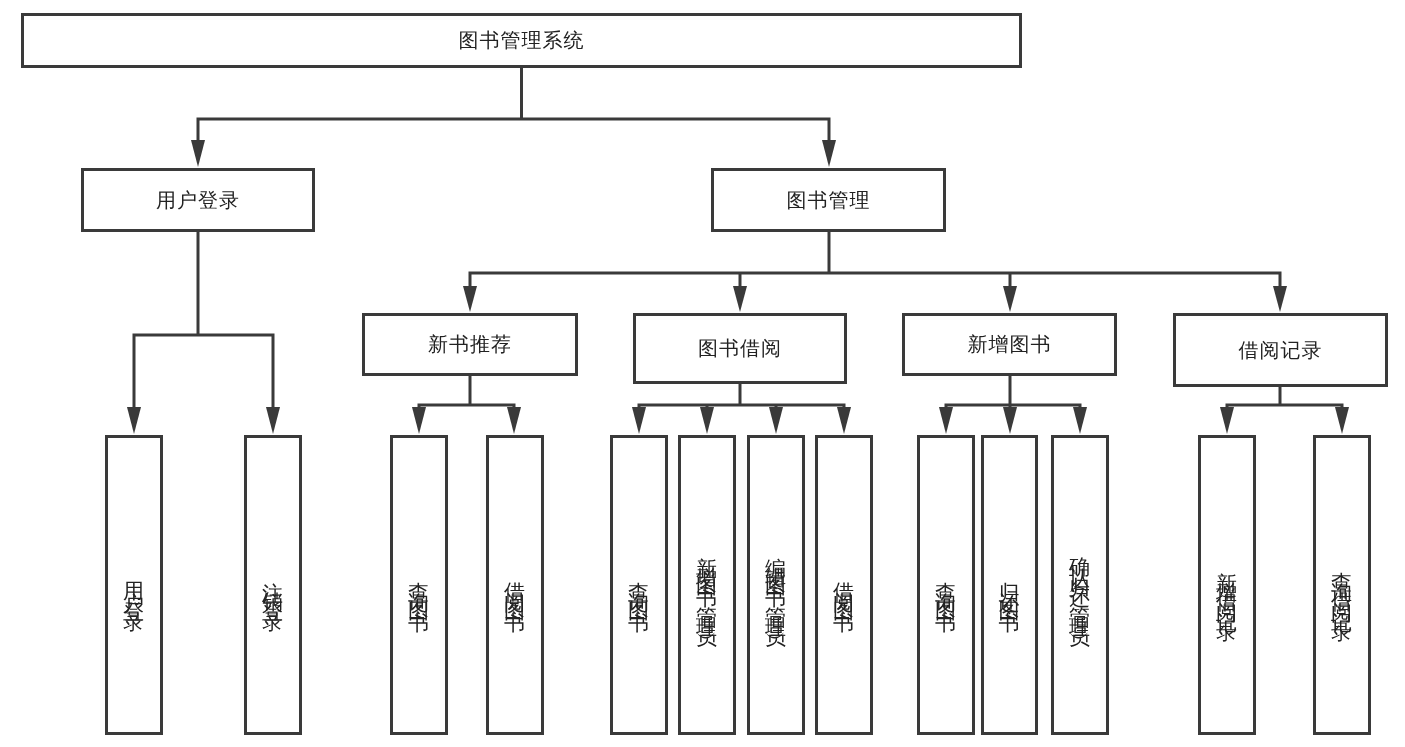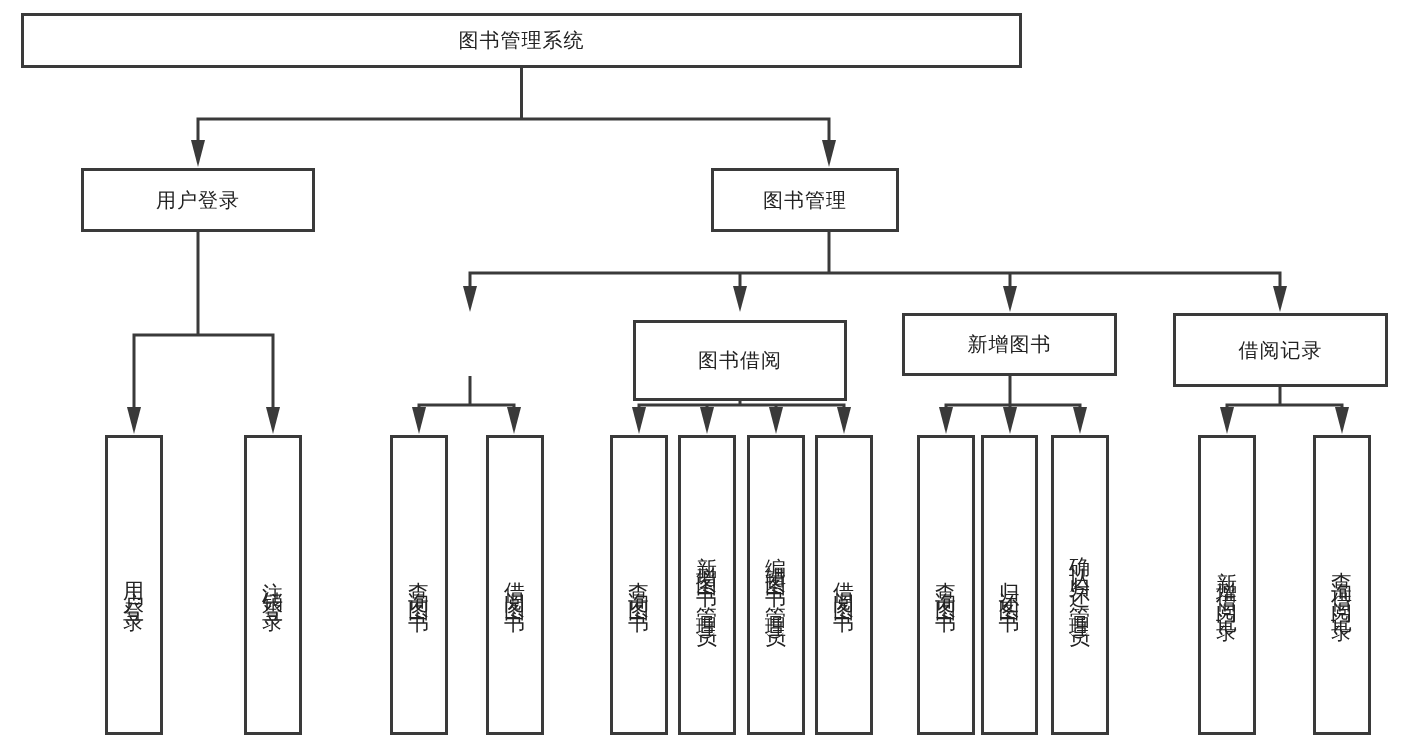--- a/index.html
+++ b/index.html
@@ -110,25 +110,28 @@
     </g>
   </svg>
 
   <div class="box" style="left:21px;top:13px;width:1001px;height:55px">
     <span>图书管理系统</span>
   </div>
 
   <div class="box" style="left:81px;top:168px;width:234px;height:64px">
     <span>用户登录</span>
   </div>
-  <div class="box" style="left:711px;top:168px;width:188px;height:64px">
+  <div class="box" style="left:711px;top:168px;width:235px;height:64px">
     <span>图书管理</span>
   </div>
 
-  <div class="box" style="left:633px;top:320px;width:214px;height:81px">
+  <div class="box" style="left:362px;top:313px;width:216px;height:63px">
+    <span>新书推荐</span>
+  </div>
+  <div class="box" style="left:633px;top:313px;width:214px;height:71px">
     <span>图书借阅</span>
   </div>
   <div class="box" style="left:902px;top:313px;width:215px;height:63px">
     <span>新增图书</span>
   </div>
   <div class="box" style="left:1173px;top:313px;width:215px;height:74px">
     <span>借阅记录</span>
   </div>
 
   <div class="box leaf" style="left:105px;top:435px;width:58px;height:300px">

